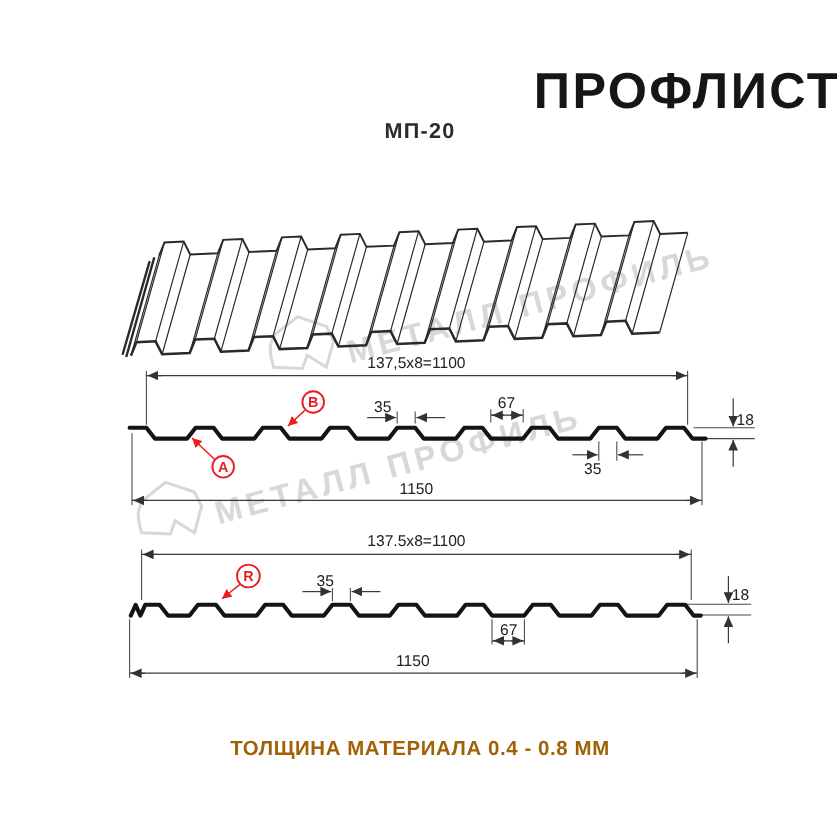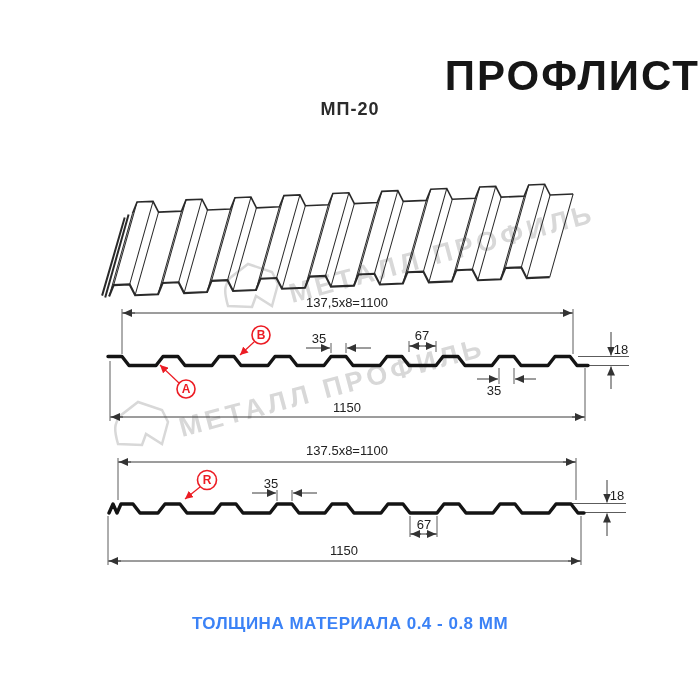--- a/index.html
+++ b/index.html
@@ -3,21 +3,21 @@
 <meta charset="utf-8">
 <style>
   html,body{margin:0;padding:0;background:#fff;width:700px;height:700px;overflow:hidden;
     font-family:"Liberation Sans","DejaVu Sans",sans-serif;}
   .stage{position:relative;width:700px;height:700px;background:#fff;}
   .page-title{position:absolute;left:0;top:52px;width:700px;text-align:right;
     font-size:42px;font-weight:bold;letter-spacing:2px;color:#161616;}
   .page-subtitle{position:absolute;left:0;top:99px;width:700px;text-align:center;
     font-size:18px;font-weight:bold;letter-spacing:1px;color:#2b2b2b;}
   .page-footer{position:absolute;left:0;top:614px;width:700px;text-align:center;
-    font-size:17px;font-weight:bold;letter-spacing:0.5px;color:#3b82f6;}
+    font-size:17px;font-weight:bold;letter-spacing:0.5px;color:#a16207;}
   svg{position:absolute;left:0;top:0;}
   .dimtxt{font-size:13px;fill:#222;}
   .redtxt{font-size:12px;font-weight:bold;fill:#ec1c24;}
   .wmtxt{font-size:27px;font-weight:bold;letter-spacing:4px;fill:#d8d8d8;}
 </style>
 </head>
 <body>
 
 <div class="stage">
 

